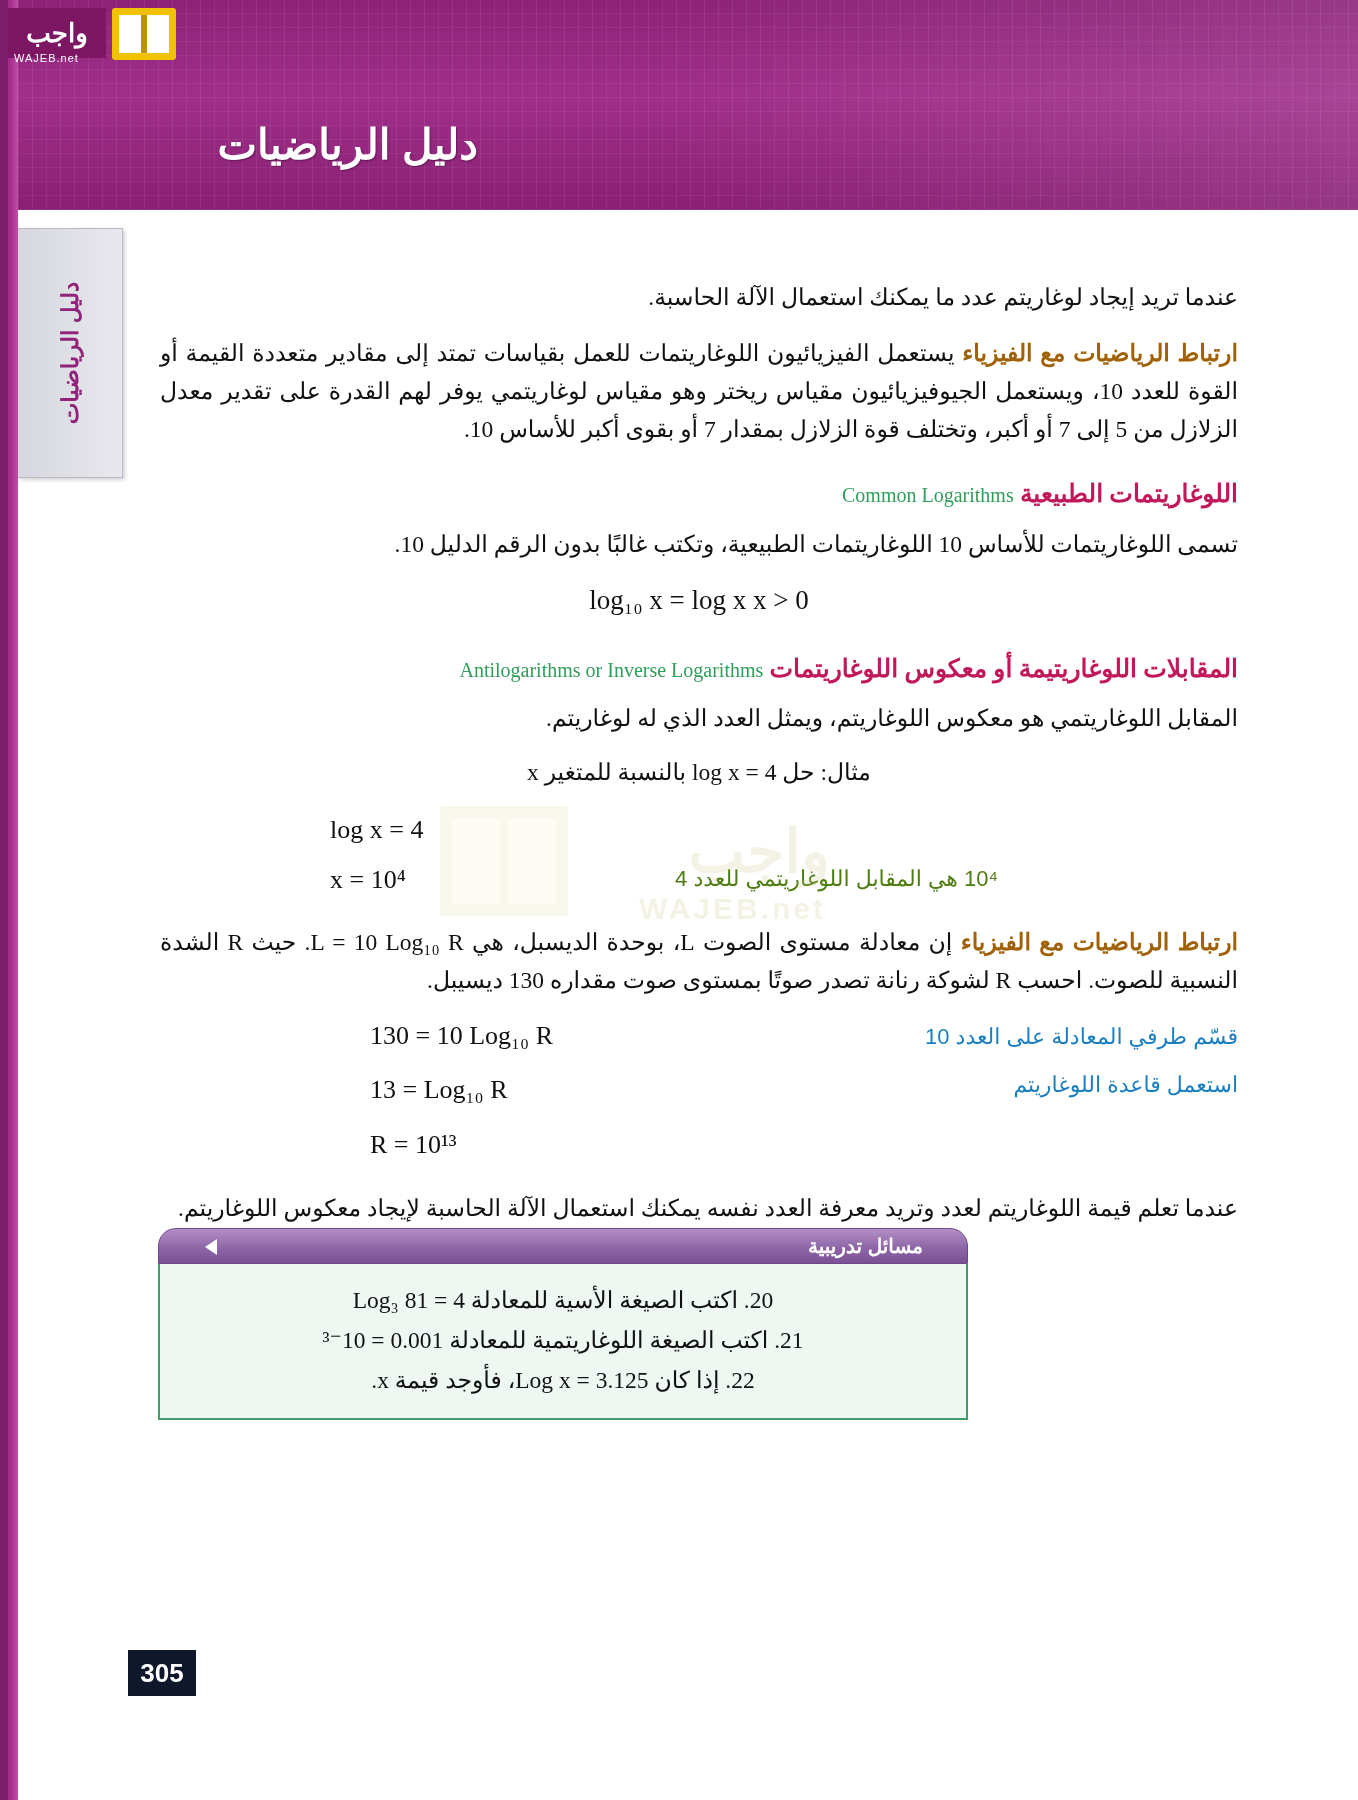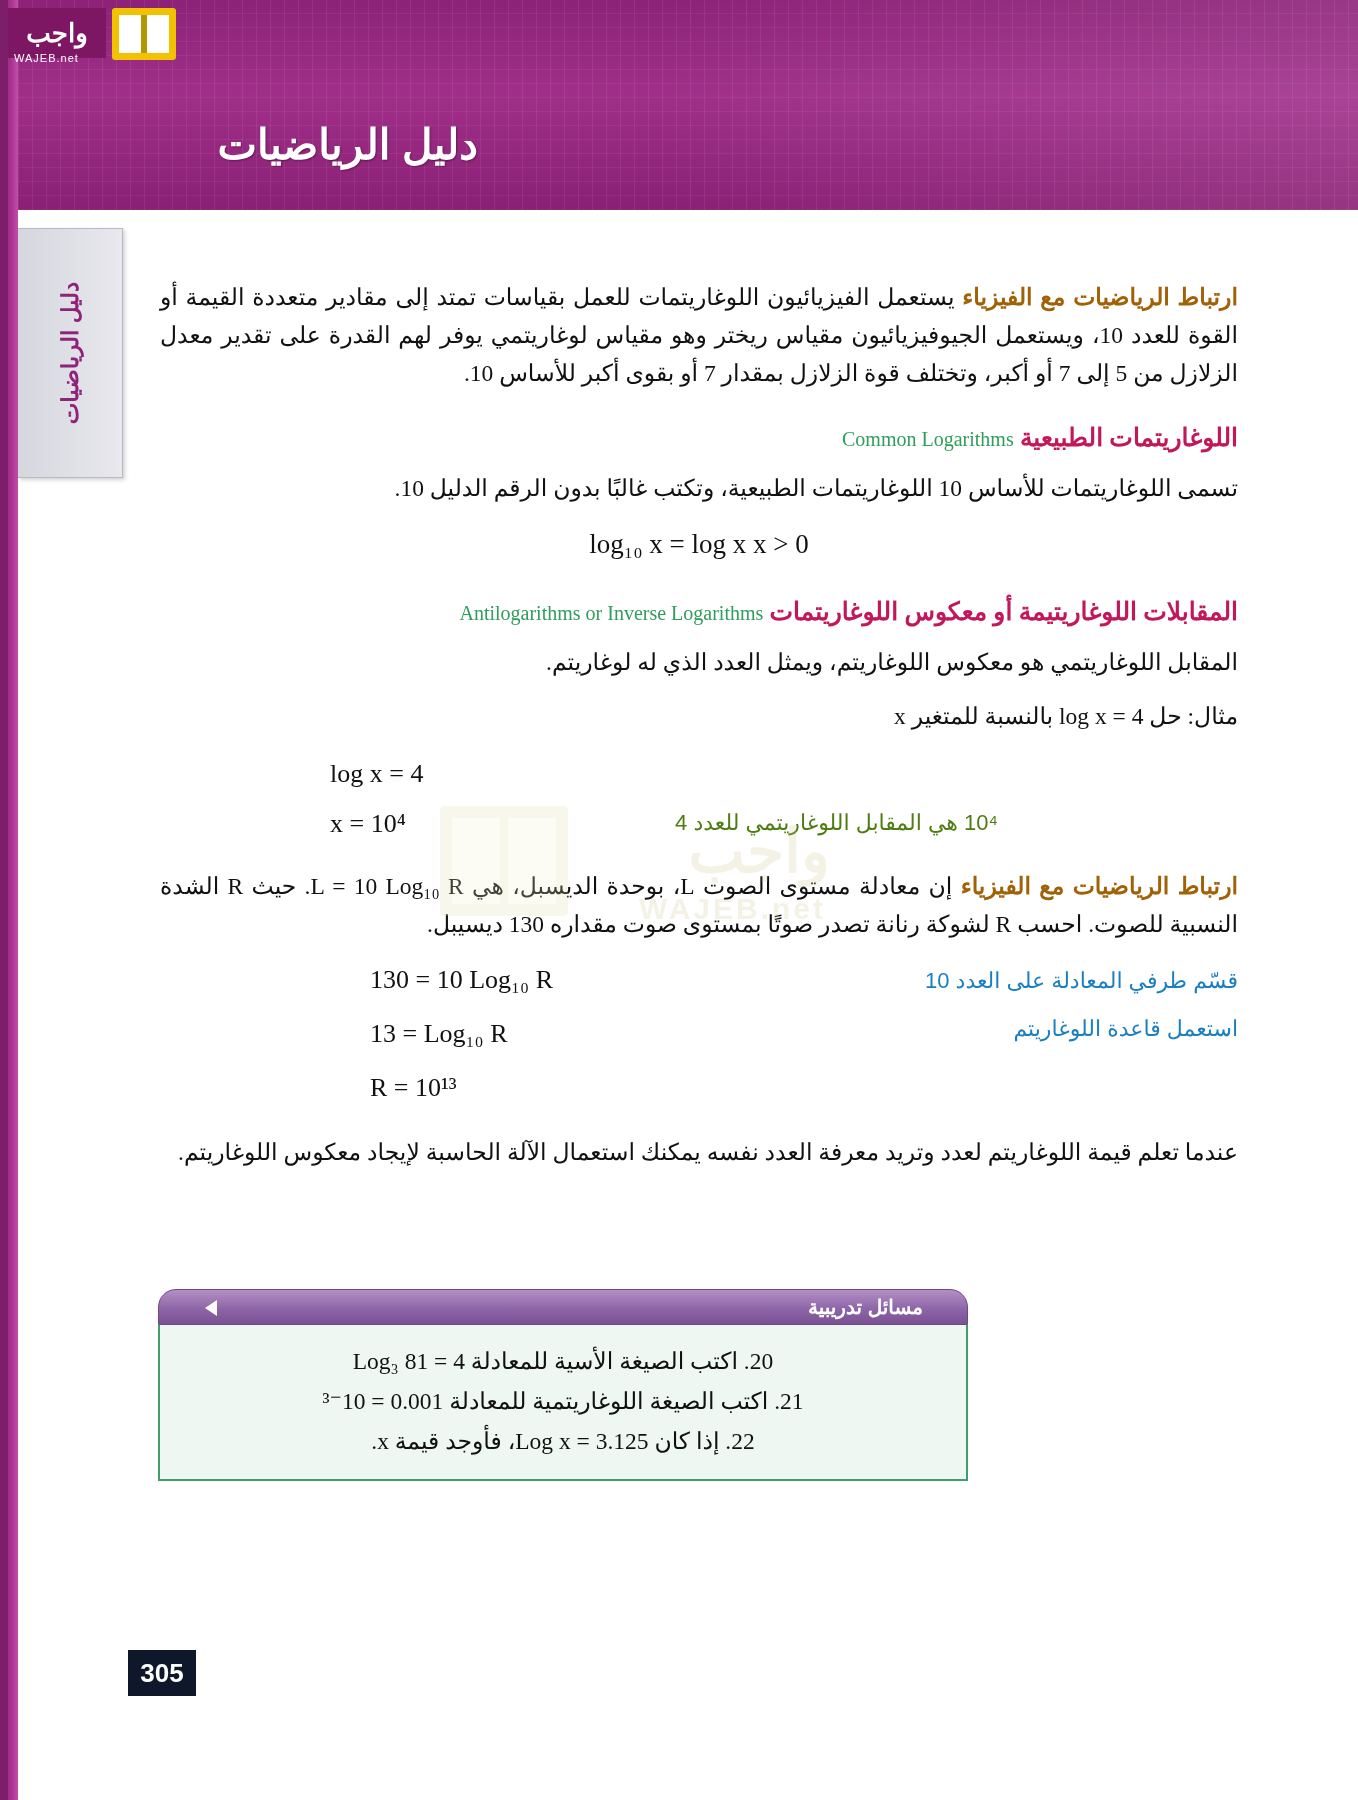--- a/index.html
+++ b/index.html
@@ -220,21 +220,21 @@
     direction: rtl;
     font-family: "Liberation Sans", sans-serif;
   }
   .work2 .note1 { top: 4px; }
   .work2 .note2 { top: 52px; }
 
   
   .practice {
     position: absolute;
     right: 390px;
-    top: 1289px;
+    top: 1228px;
     width: 810px;
   }
   .practice-tab {
     position: relative;
     width: 810px;
     height: 36px;
     background: linear-gradient(to bottom, #b48fc4 0%, #8e66a8 55%, #7a5194 100%);
     border-radius: 18px 18px 0 0;
     border: 1px solid #6f4788;
     box-sizing: border-box;
@@ -352,20 +352,21 @@
     <span class="logo-net">WAJEB.net</span>
     <div class="logo-book"></div>
   </div>
 
   <div class="side-tab">
     <div class="side-tab-label">دليل الرياضيات</div>
   </div>
 
   <div class="content">
 
+    <p class="lead">عندما تريد إيجاد لوغاريتم عدد ما يمكنك استعمال الآلة الحاسبة.</p>
 
     <p>
       <span class="tag-phys">ارتباط الرياضيات مع الفيزياء</span>
       <span>يستعمل الفيزيائيون اللوغاريتمات للعمل بقياسات تمتد إلى مقادير متعددة القيمة أو القوة للعدد 10، ويستعمل الجيوفيزيائيون مقياس ريختر وهو مقياس لوغاريتمي يوفر لهم القدرة على تقدير معدل الزلازل من 5 إلى 7 أو أكبر، وتختلف قوة الزلازل بمقدار 7 أو بقوى أكبر للأساس 10.</span>
     </p>
 
     <div class="sec-head">
       <span>اللوغاريتمات الطبيعية</span>
       <span class="en">Common Logarithms</span>
     </div>
@@ -373,21 +374,21 @@
     <p>تسمى اللوغاريتمات للأساس 10 اللوغاريتمات الطبيعية، وتكتب غالبًا بدون الرقم الدليل 10.</p>
 
     <div class="formula">log₁₀ x = log x      x &gt; 0</div>
 
     <div class="sec-head">
       <span>المقابلات اللوغاريتيمة أو معكوس اللوغاريتمات</span>
       <span class="en">Antilogarithms or Inverse Logarithms</span>
     </div>
 
     <p>المقابل اللوغاريتمي هو معكوس اللوغاريتم، ويمثل العدد الذي له لوغاريتم.</p>
-    <p style="">مثال: حل log x = 4 بالنسبة للمتغير x</p>
+    <p style="text-align:center">مثال: حل log x = 4 بالنسبة للمتغير x</p>
 
     <div class="work">
       <div class="work-line">log x = 4</div>
       <div class="work-line">x = 10⁴</div>
       <div class="work-note">10⁴ هي المقابل اللوغاريتمي للعدد 4</div>
     </div>
 
     <p>
       <span class="tag-phys">ارتباط الرياضيات مع الفيزياء</span>
       <span>إن معادلة مستوى الصوت L، بوحدة الديسبل، هي L = 10 Log₁₀ R. حيث R الشدة النسبية للصوت. احسب R لشوكة رنانة تصدر صوتًا بمستوى صوت مقداره 130 ديسيبل.</span>

